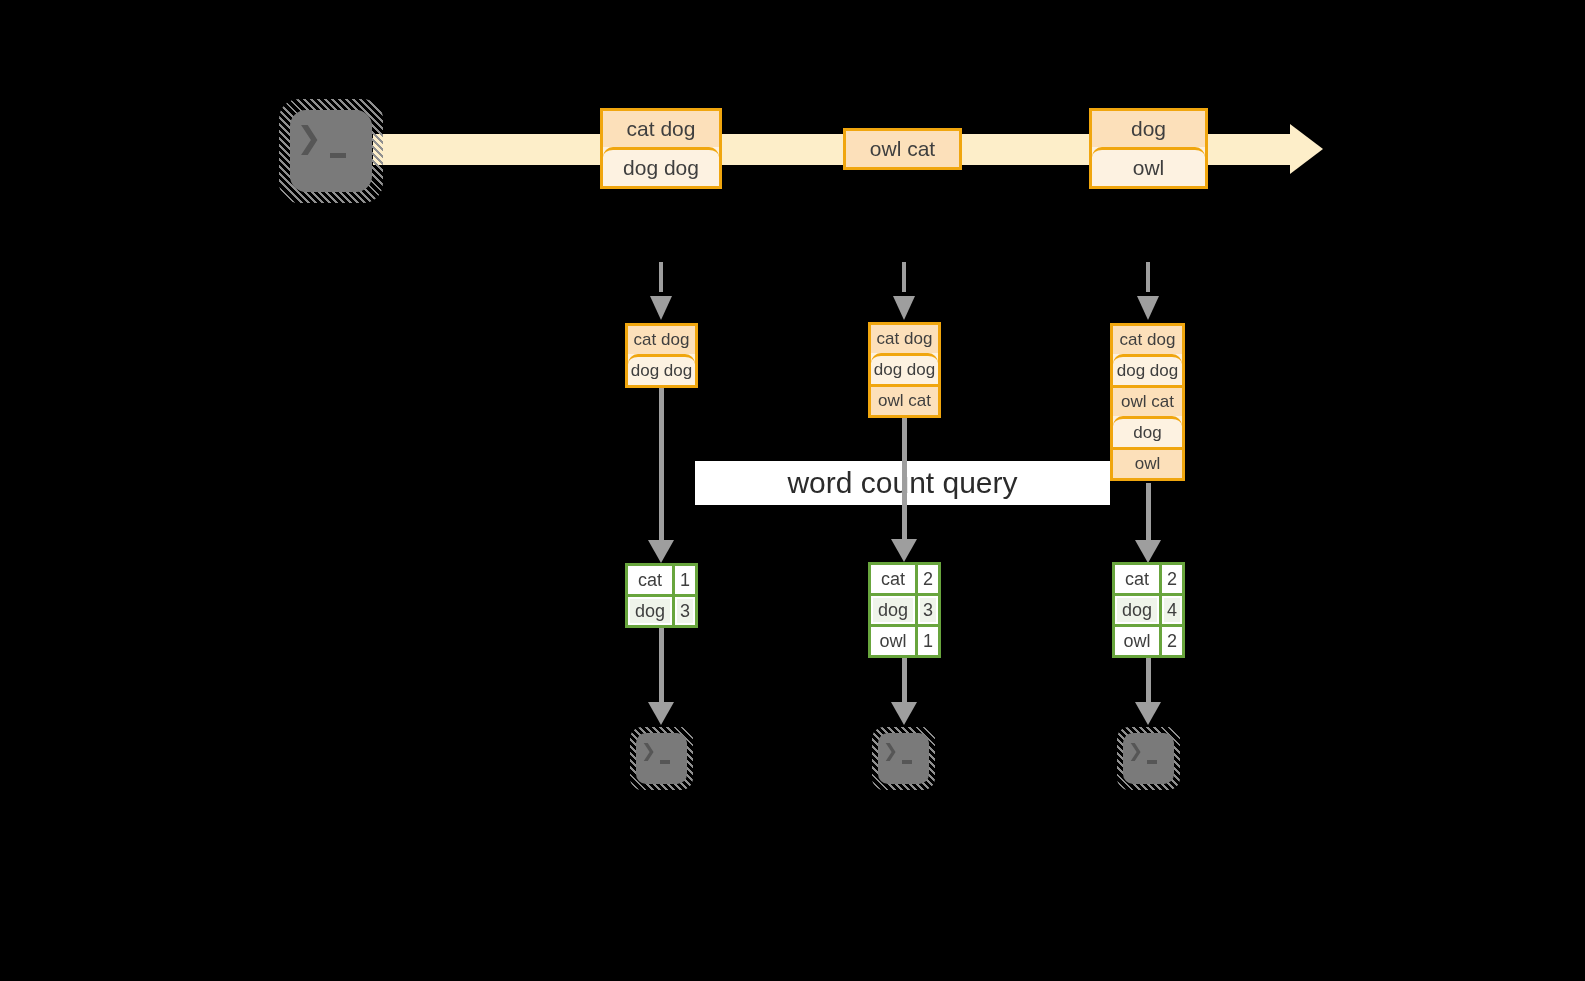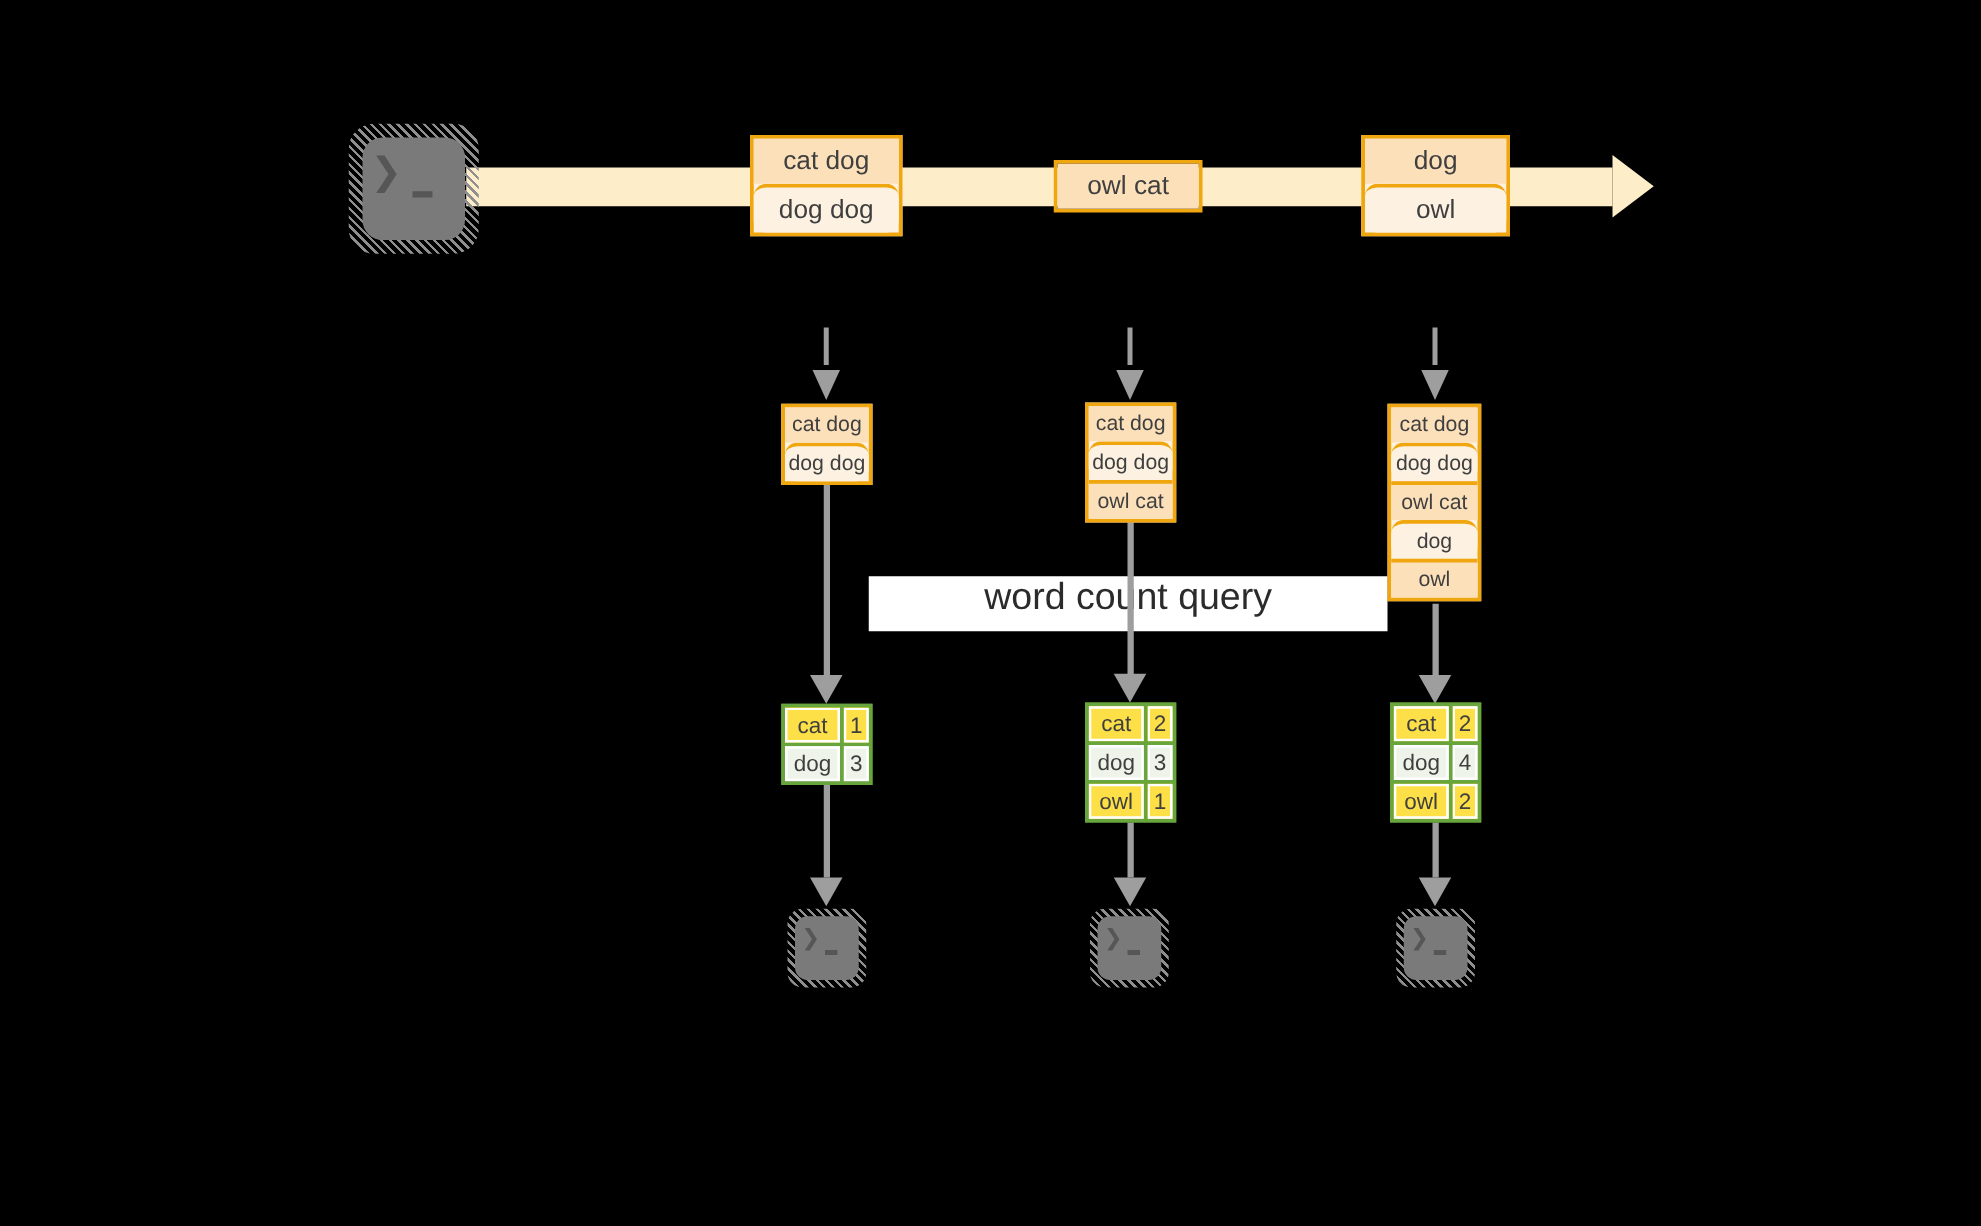--- a/index.html
+++ b/index.html
@@ -17,30 +17,30 @@
   .ocell + .ocell { border-top:3px solid #f0a60e; }
   .ocell.dark  { background:#fce0ba; }
   .ocell.light { background:#fdf2e1;border-radius:10px; }
   .obox.stream-rec .ocell { height:36px; font-size:21px; }
   .obox.stack .ocell { height:28px; font-size:17px; }
   
   .gtable { position:absolute; display:grid; grid-template-columns:44px 20px; gap:3px;
     background:#68a53d; border:3px solid #68a53d; box-sizing:border-box; z-index:3; }
   .gcell { height:28px; display:flex; align-items:center; justify-content:center;
     background:#eff4ea; box-shadow:inset 0 0 0 2px #ffffff; font-size:18px; color:#3f3f3f; }
-  .gcell.dark { background:#fde047;text-align:right; }
+  .gcell.dark { background:#ffffff;text-align:right; }
   
   .vdash { position:absolute; width:4px; background:#9e9e9e; z-index:2; }
   .vline { position:absolute; width:5px; background:#9e9e9e; z-index:2; }
   .ahead { position:absolute; width:0; height:0; z-index:2;
     border-left:13px solid transparent; border-right:13px solid transparent; border-top:23px solid #9e9e9e; }
   .ahead.small { border-left:11px solid transparent; border-right:11px solid transparent; border-top:24px solid #9e9e9e; }
   
   .banner { position:absolute; left:695px; top:461px; width:415px; height:44px; background:#ffffff;
-    display:flex; align-items:flex-start; justify-content:center; font-size:30px; color:#2b2b2b; z-index:1; }
+    display:flex; align-items:center; justify-content:center; font-size:30px; color:#2b2b2b; z-index:1; }
   
   .term { position:absolute; z-index:3; }
   .term .hatch { position:absolute; inset:0; border-radius:20px;
     background:repeating-linear-gradient(45deg,#8f8f8f 0 2px,rgba(0,0,0,0) 2px 5px); }
   .term .body { position:absolute; background:#7a7a7a; display:flex; align-items:center; justify-content:center; }
   .term.big { width:104px; height:104px; }
   .term.big .body { inset:11px; border-radius:16px; }
   .term.small { width:63px; height:63px; }
   .term.small .hatch { border-radius:12px; }
   .term.small .body { inset:6px; border-radius:10px; }

